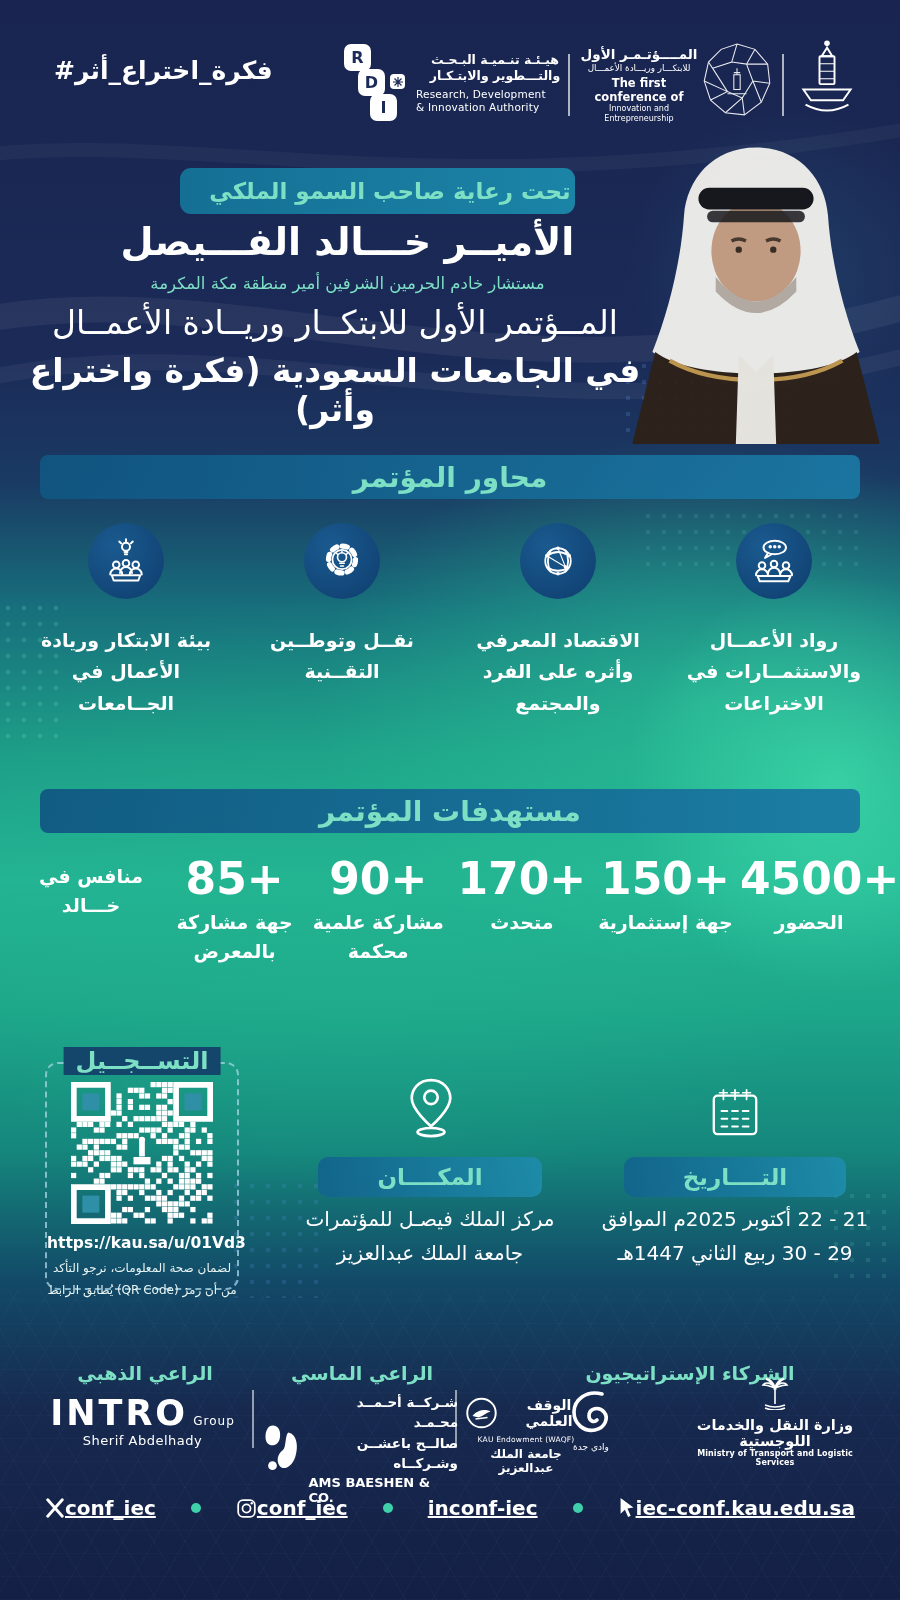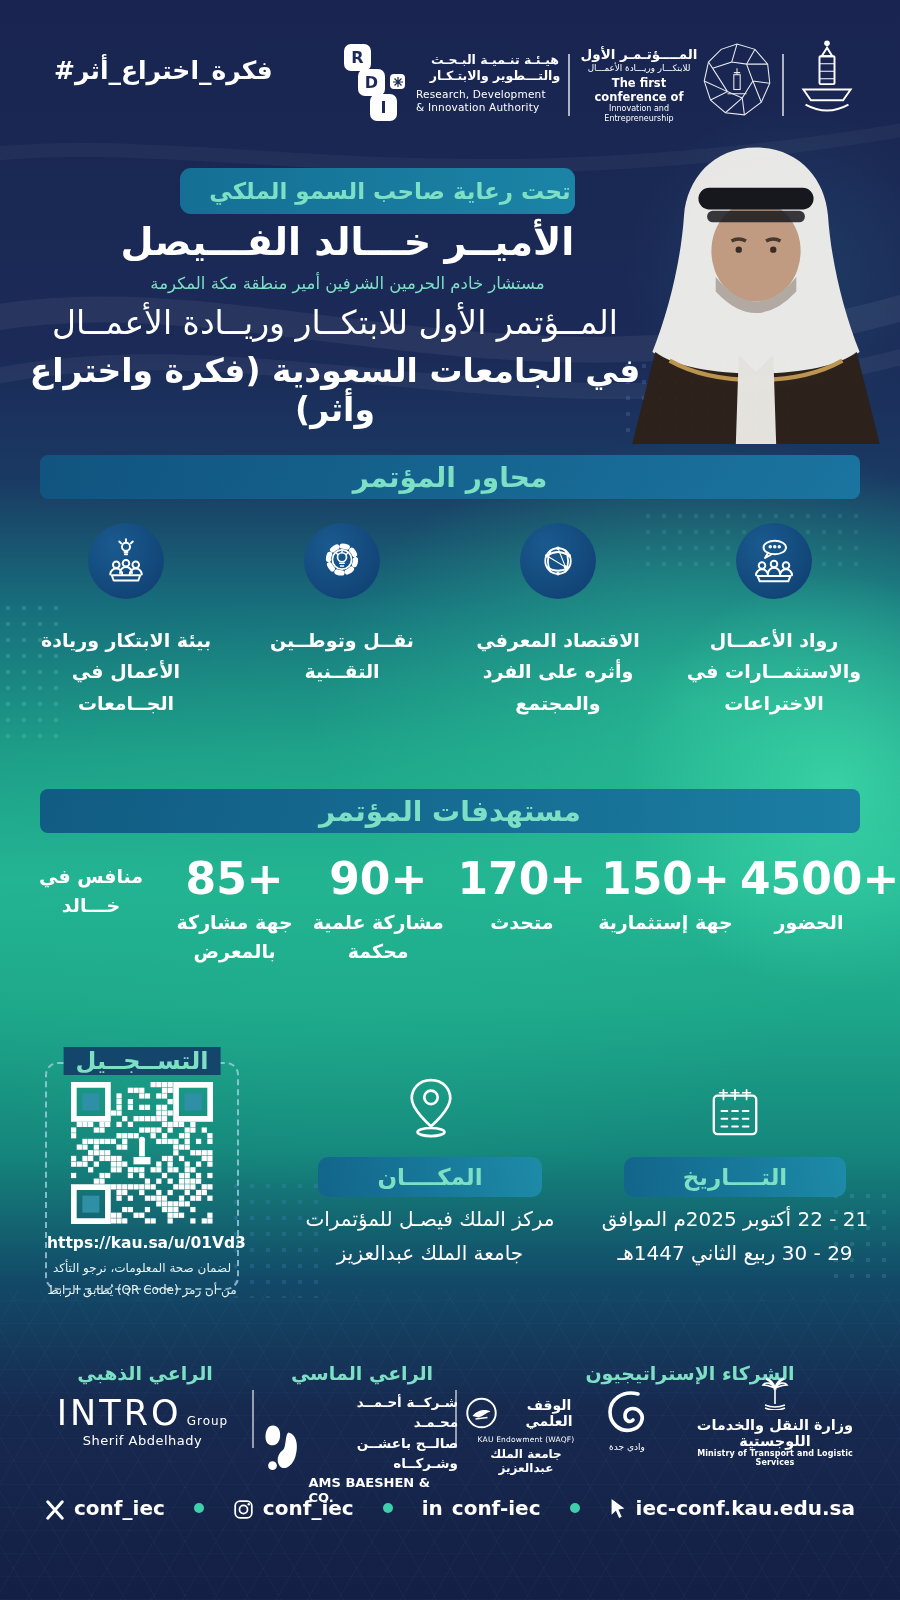--- a/index.html
+++ b/index.html
@@ -77,41 +77,41 @@
   .pin-wrap{position:absolute;left:405px;top:1075px;}
   .cal-wrap{position:absolute;left:708px;top:1086px;}
   .mini-banner{position:absolute;height:40px;border-radius:10px;
                background:linear-gradient(90deg,rgba(18,100,140,.95),rgba(30,140,172,.9));
                display:flex;align-items:center;justify-content:center;font-size:23px;font-weight:bold;color:#7de0c5;}
   .info-lines{position:absolute;text-align:center;font-size:20px;font-weight:normal;line-height:1.7;}
   
   .sp-label{position:absolute;font-size:19px;font-weight:bold;color:#7de0c5;text-align:center;}
   .sp-div{position:absolute;width:1.5px;height:58px;background:rgba(255,255,255,.55);top:1390px;}
   .intro{position:absolute;left:35px;top:1396px;width:215px;text-align:center;direction:ltr;}
-  .intro-name{font-size:35px;font-weight:normal;letter-spacing:3px;line-height:1;}
+  .intro-name{font-size:35px;font-weight:bold;letter-spacing:3px;line-height:1;}
   .intro-suffix{font-size:12px;letter-spacing:1px;}
   .intro-person{font-size:13px;margin-top:2px;letter-spacing:.5px;}
   .baeshen{position:absolute;left:262px;top:1392px;width:196px;display:flex;gap:8px;align-items:center;direction:ltr;}
   .baeshen-txt{direction:rtl;}
   .baeshen-ar{font-size:13.5px;font-weight:bold;line-height:1.5;}
   .baeshen-en{font-size:13px;font-weight:bold;direction:ltr;text-align:left;margin-top:2px;}
   .waqf{position:absolute;left:465px;top:1392px;width:122px;text-align:center;}
   .waqf-row{display:flex;align-items:center;justify-content:center;gap:13px;direction:ltr;}
   .waqf-ar{font-size:14px;font-weight:bold;}
   .waqf-en{font-size:7.5px;margin-top:1px;letter-spacing:.2px;}
   .waqf-sub{font-size:12px;font-weight:bold;margin-top:3px;}
-  .wadi{position:absolute;left:596px;top:1388px;width:62px;text-align:center;}
+  .wadi{position:absolute;left:560px;top:1388px;width:62px;text-align:center;}
   .wadi-ar{font-size:9px;margin-top:2px;letter-spacing:1px;}
   .ministry{position:absolute;left:678px;top:1378px;width:194px;text-align:center;}
   .ministry-ar{font-size:14.5px;font-weight:bold;margin-top:3px;}
   .ministry-en{font-size:8px;font-weight:bold;letter-spacing:.1px;}
   
   .footer{position:absolute;left:45px;top:1496px;width:810px;display:flex;align-items:center;
           justify-content:space-between;direction:ltr;font-size:20px;font-weight:bold;}
-  .soc{display:flex;align-items:flex-end;gap:9px;}
+  .soc{display:flex;align-items:center;text-decoration:underline;}
   .dot-sep{width:10px;height:10px;border-radius:50%;background:#3fd0ab;}
   .ltr{direction:ltr;unicode-bidi:embed;}
 </style>
 </head>
 <body>
 
 <div class="poster" dir="rtl">
 
   <svg class="curves" width="900" height="520">
     <path d="M-60,330 C220,250 520,440 960,290" stroke="rgba(255,255,255,.06)" stroke-width="26" fill="none"></path>

